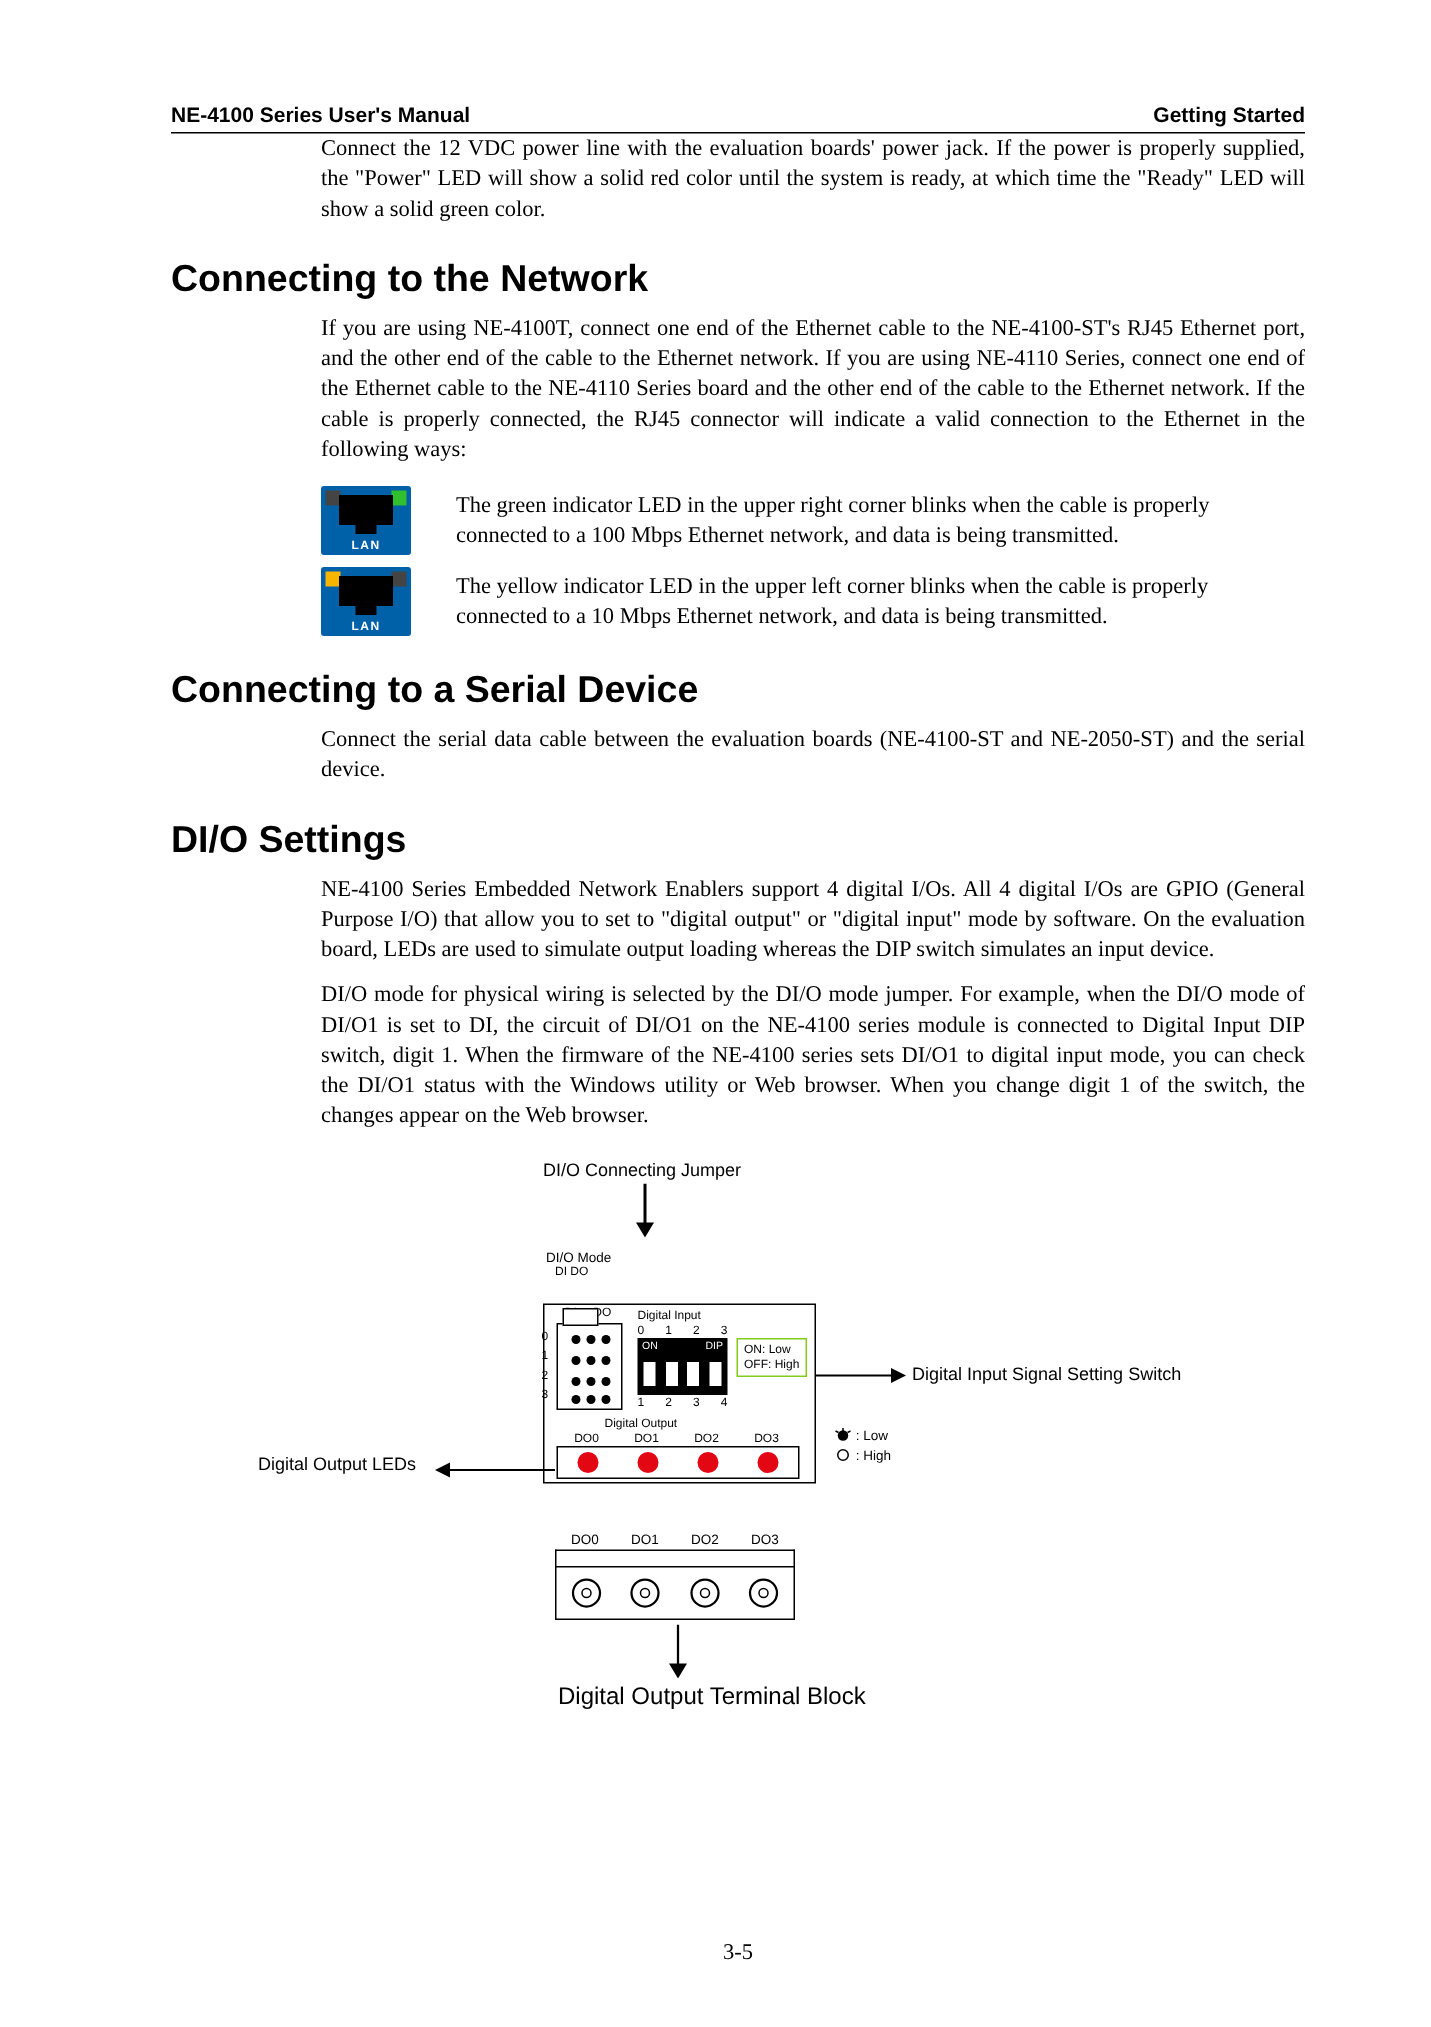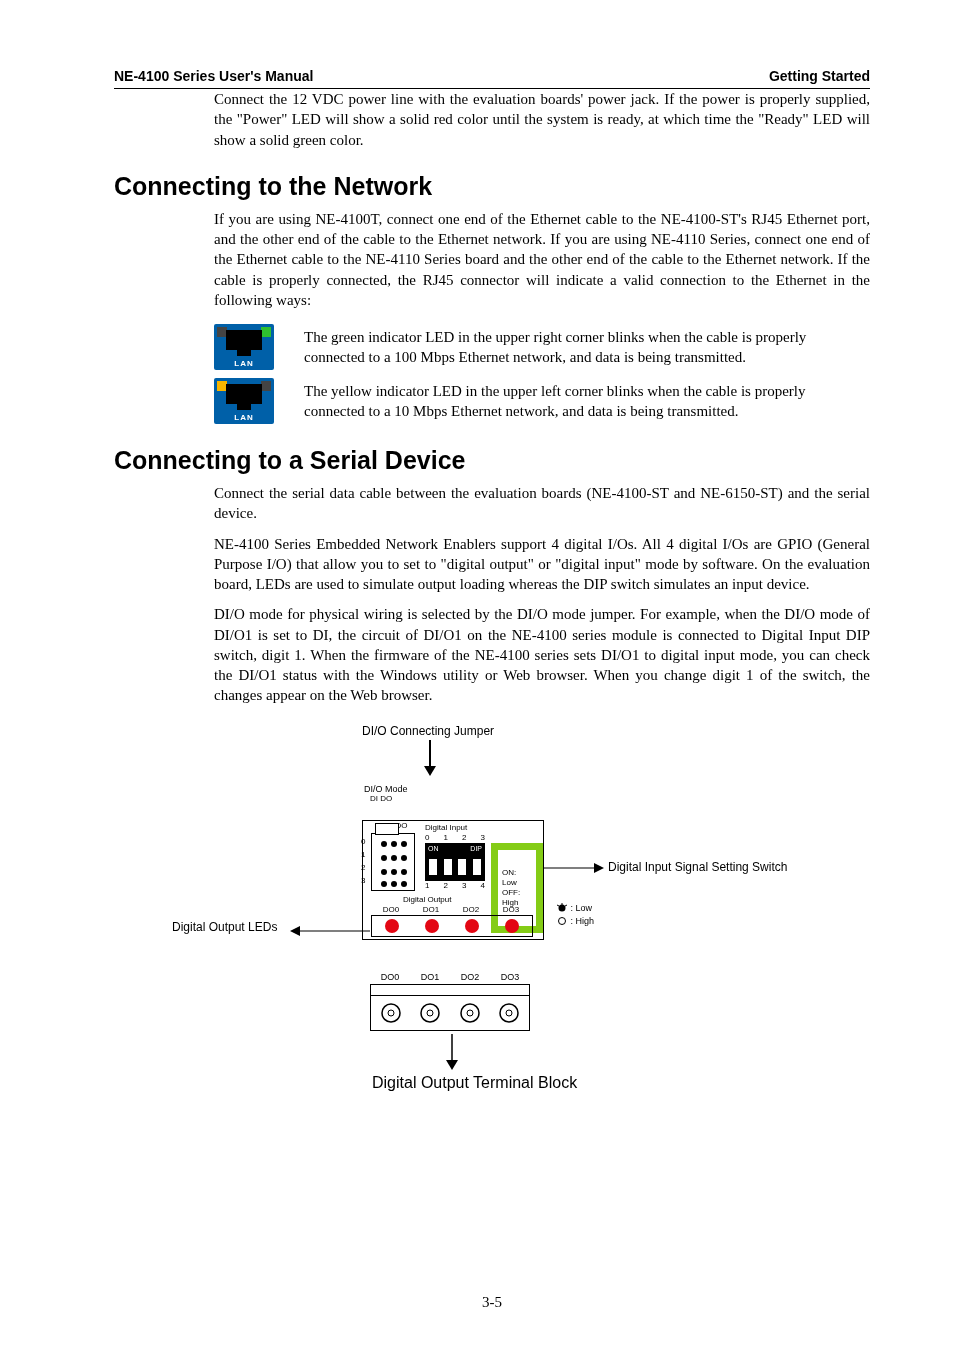--- a/index.html
+++ b/index.html
@@ -164,22 +164,23 @@
     <span class="lan-icon lan-yellow-on">
       <span class="led-tl"></span>
         <span class="led-tr"></span>
       <span class="plug"></span>
       <span class="lbl">LAN</span>
     </span>
     <div class="led-text">The yellow indicator LED in the upper left corner blinks when the cable is properly connected to a 10 Mbps Ethernet network, and data is being transmitted.</div>
   </div>
 
   <h2 class="section">Connecting to a Serial Device</h2>
-  <p class="body">Connect the serial data cable between the evaluation boards (NE-4100-ST and NE-6150-ST) and the serial device.</p>
-
+  <p class="body">Connect the serial data cable between the evaluation boards (NE-4100-ST and NE-2050-ST) and the serial device.</p>
+
+  <h2 class="section">DI/O Settings</h2>
   <p class="body">NE-4100 Series Embedded Network Enablers support 4 digital I/Os. All 4 digital I/Os are GPIO (General Purpose I/O) that allow you to set to "digital output" or "digital input" mode by software. On the evaluation board, LEDs are used to simulate output loading whereas the DIP switch simulates an input device.</p>
   <p class="body">DI/O mode for physical wiring is selected by the DI/O mode jumper. For example, when the DI/O mode of DI/O1 is set to DI, the circuit of DI/O1 on the NE-4100 series module is connected to Digital Input DIP switch, digit 1. When the firmware of the NE-4100 series sets DI/O1 to digital input mode, you can check the DI/O1 status with the Windows utility or Web browser. When you change digit 1 of the switch, the changes appear on the Web browser.</p>
 
   <div class="diagram-wrap">
 
     <div class="lbl" style="left:150px; top:0; font-size:12px;">DI/O Connecting Jumper</div>
 
     <svg style="position:absolute; left:210px; top:16px;" width="16" height="36">
       <line x1="8" y1="0" x2="8" y2="28" stroke="#000" stroke-width="2"></line>
       <polygon points="8,36 2,26 14,26" fill="#000"></polygon>
@@ -236,21 +237,21 @@
       </div>
       <div style="position:absolute; left:62px; top:60px; width:60px; display:flex; justify-content:space-between; font-size:8px;">
         <span>1</span>
         <span>2</span>
         <span>3</span>
         <span>4</span>
       </div>
 
       <div style="position:absolute; left:62px; top:2px; font-size:8px;">Digital Input</div>
 
-      <div style="position:absolute; left:128px; top:22px; font-size:8px; line-height:10px; border:7px solid #84cc16; padding:18px 4px;">
+      <div style="position:absolute; left:128px; top:22px; font-size:8px; line-height:10px; border:1px solid #84cc16; padding:2px 4px;">
         <div>ON: Low</div>
         <div>OFF: High</div>
       </div>
 
       <div style="position:absolute; left:40px; top:74px; font-size:8px;">Digital Output</div>
 
       <div style="position:absolute; left:8px; top:94px; width:160px; height:20px; border:1px solid #000; display:flex; justify-content:space-around; align-items:center;">
         <span style="width:14px; height:14px; background:#e30613; border-radius:50%;"></span>
         <span style="width:14px; height:14px; background:#e30613; border-radius:50%;"></span>
         <span style="width:14px; height:14px; background:#e30613; border-radius:50%;"></span>

